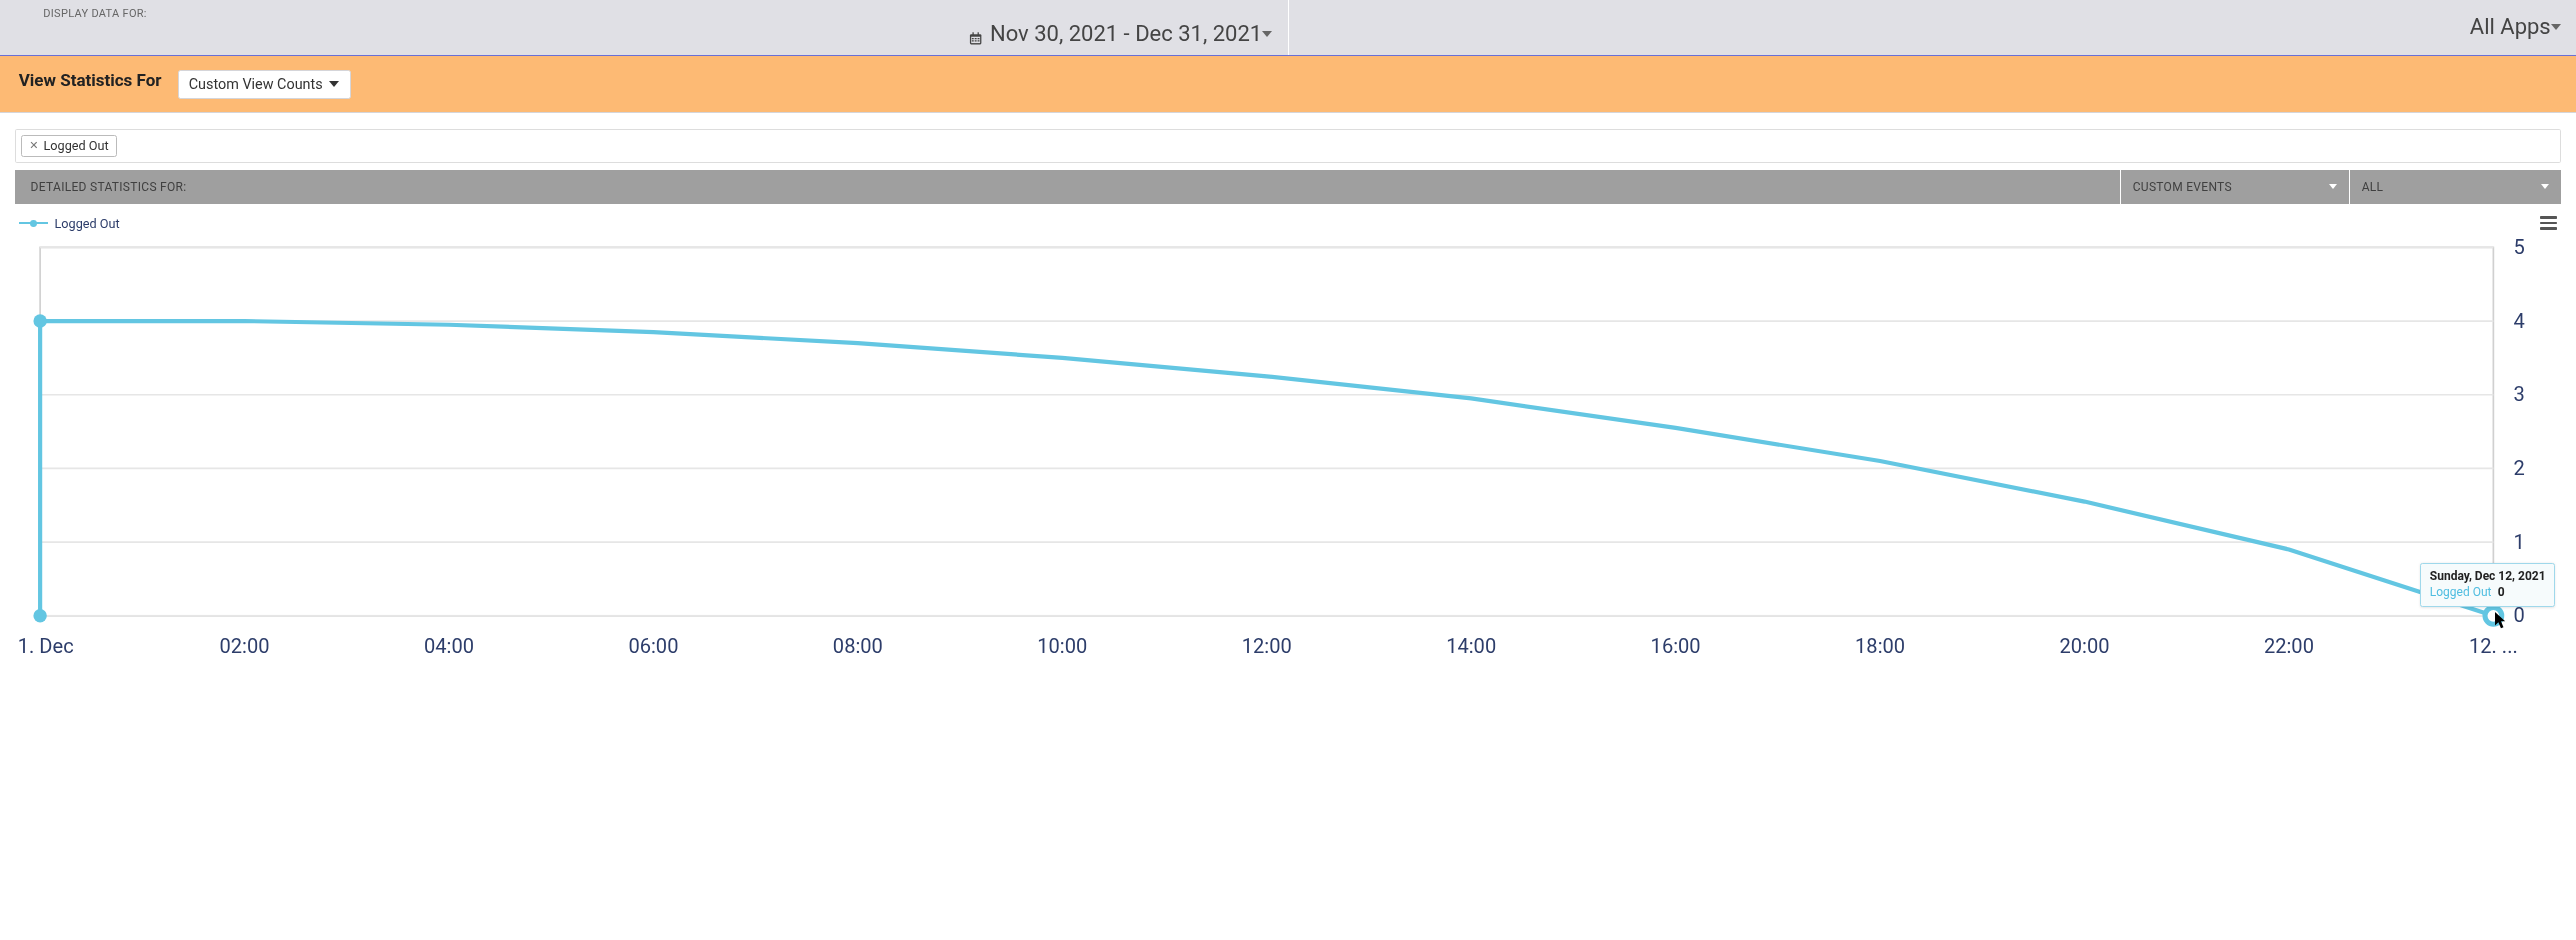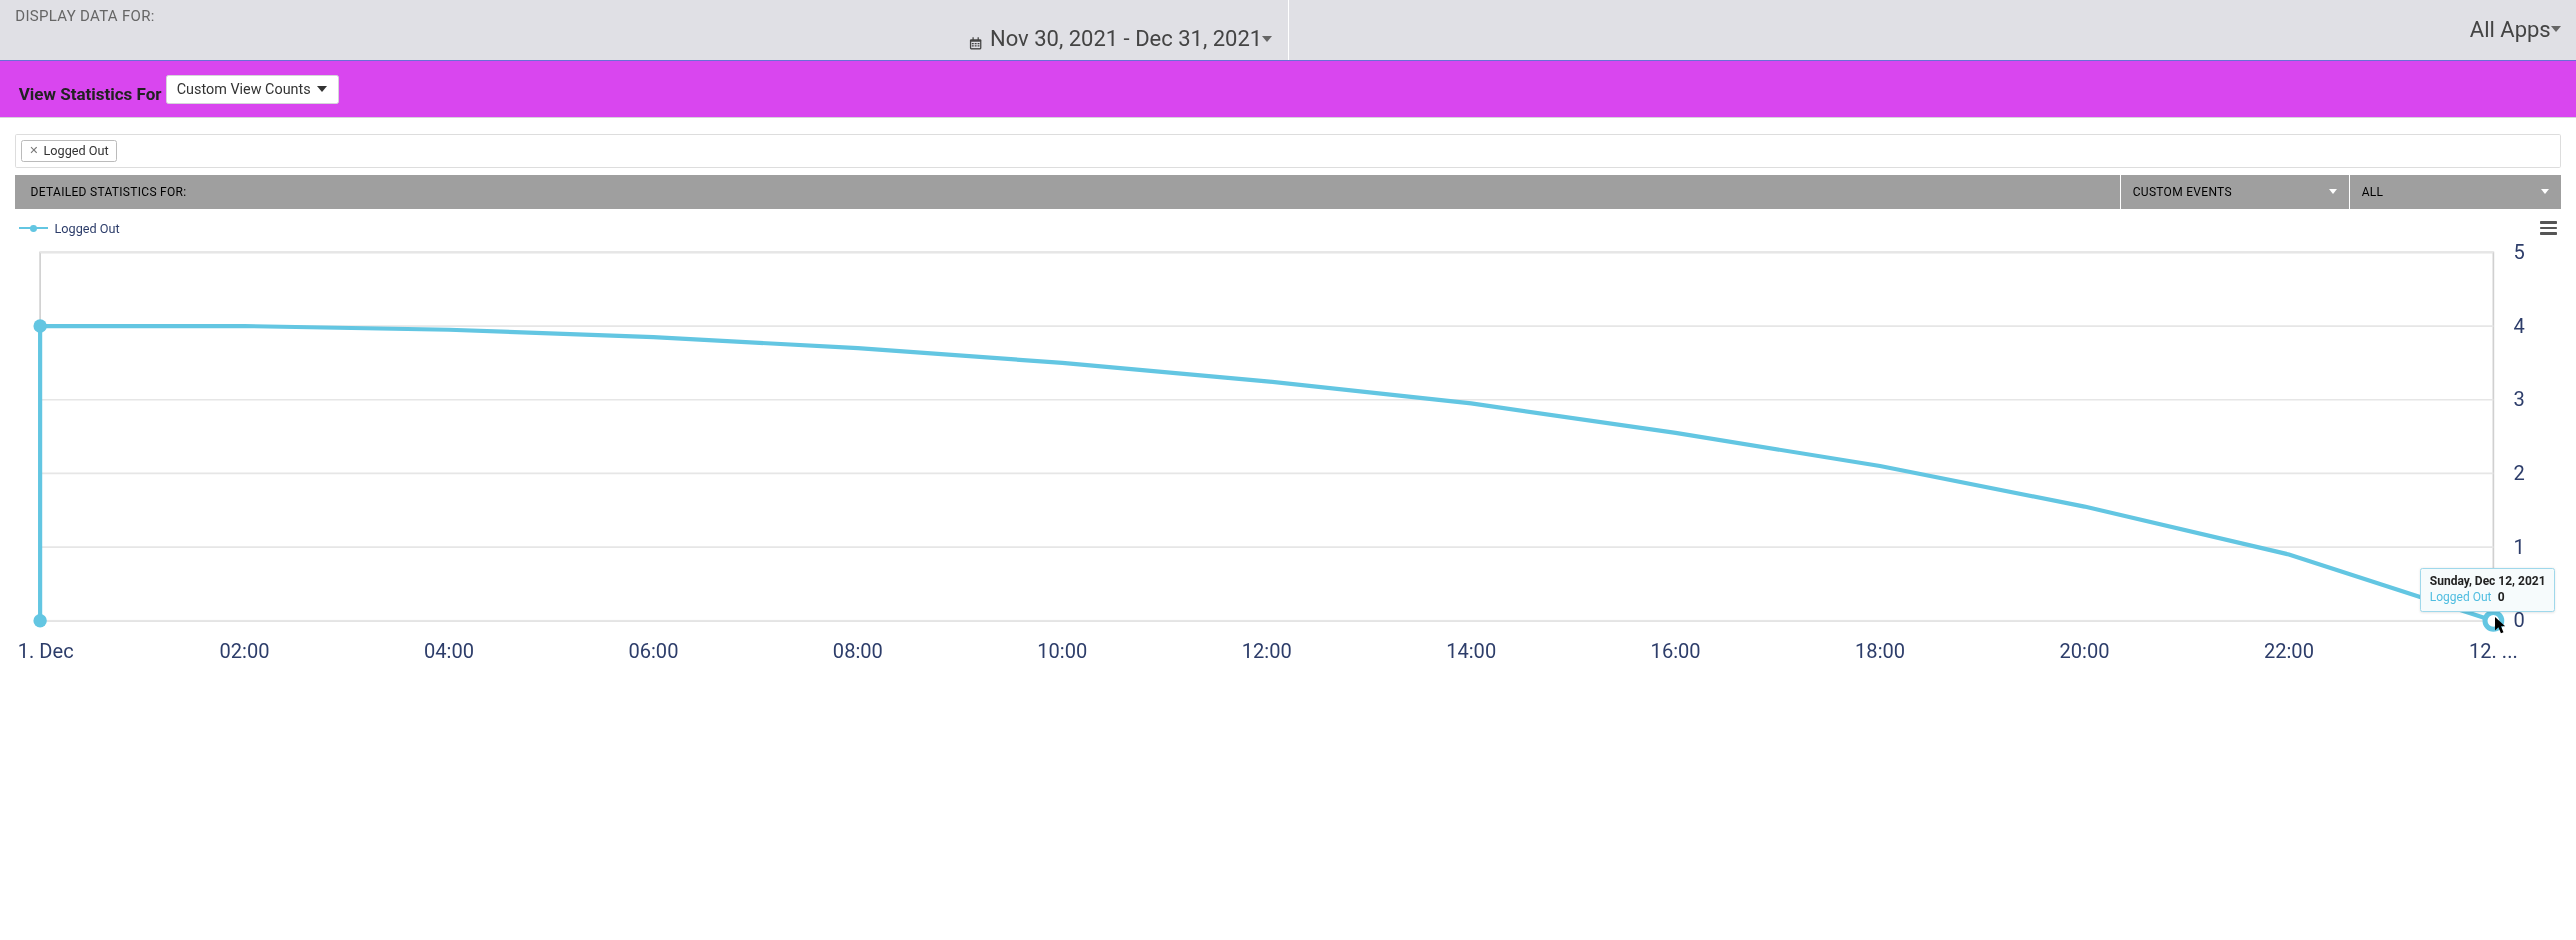--- a/index.html
+++ b/index.html
@@ -18,46 +18,47 @@
     padding: 6.8px 15.3px 8.5px 15.3px;
     display: flex;
     flex-direction: column;
     justify-content: center;
     position: relative;
   }
   .filter-cell + .filter-cell {
     border-left: 1.7px solid #fff;
   }
   .filter-label {
-    font-size: 15px;
+    font-size: 11px;
     color: #666;
     letter-spacing: 0.3px;
     margin-bottom: 1.7px;
+    margin-left: 28px;
   }
   .filter-value-row {
     display: flex;
     align-items: center;
     justify-content: flex-end;
     font-size: 22px;
     color: #444;
   }
   .filter-value-row .left {
     display: flex;
     align-items: center;
     gap: 6.8px;
   }
   .cal-icon { width: 15.3px; height: 15.3px; display:inline-block; }
 
   
   .view-bar {
-    background: #d946ef;
+    background: #fdba74;
     padding: 13.6px 18.7px;
     display: flex;
-    align-items: flex-end;
-    gap: 4px;
+    align-items: flex-start;
+    gap: 16px;
     border-bottom: 0.8px solid #d5d5d9;
   }
   .view-bar .title {
     font-size: 17px;
     font-weight: 700;
     color: #222;
   }
   .dropdown-white {
     background: #fff;
     border: 0.8px solid #d5d5d9;
@@ -115,21 +116,21 @@
     color: #777;
     cursor: pointer;
     font-size: 11px;
   }
 
   
   .detail-header {
     margin-top: 6.8px;
     display: flex;
     background: #9f9f9f;
-    color: #000000;
+    color: #404040;
     height: 34px;
     align-items: stretch;
     font-size: 12px;
     letter-spacing: 0.3px;
   }
   .detail-header .dh-left {
     flex: 1;
     display: flex;
     align-items: center;
     padding: 0 15.3px;

